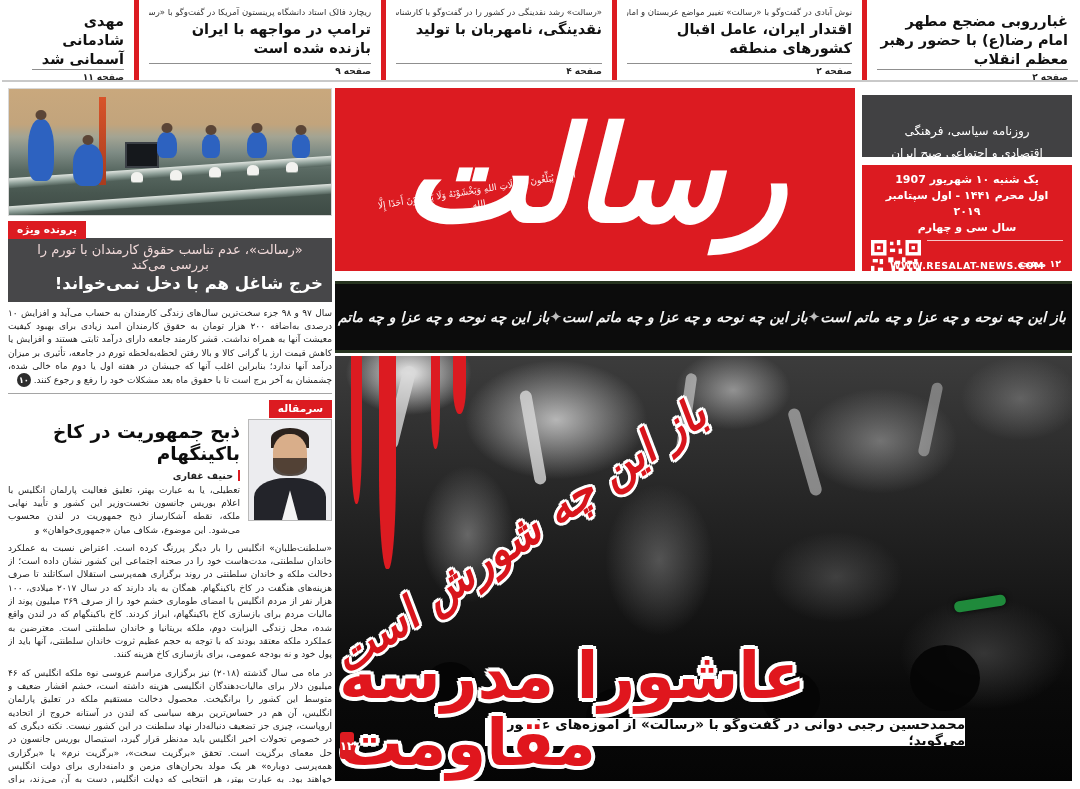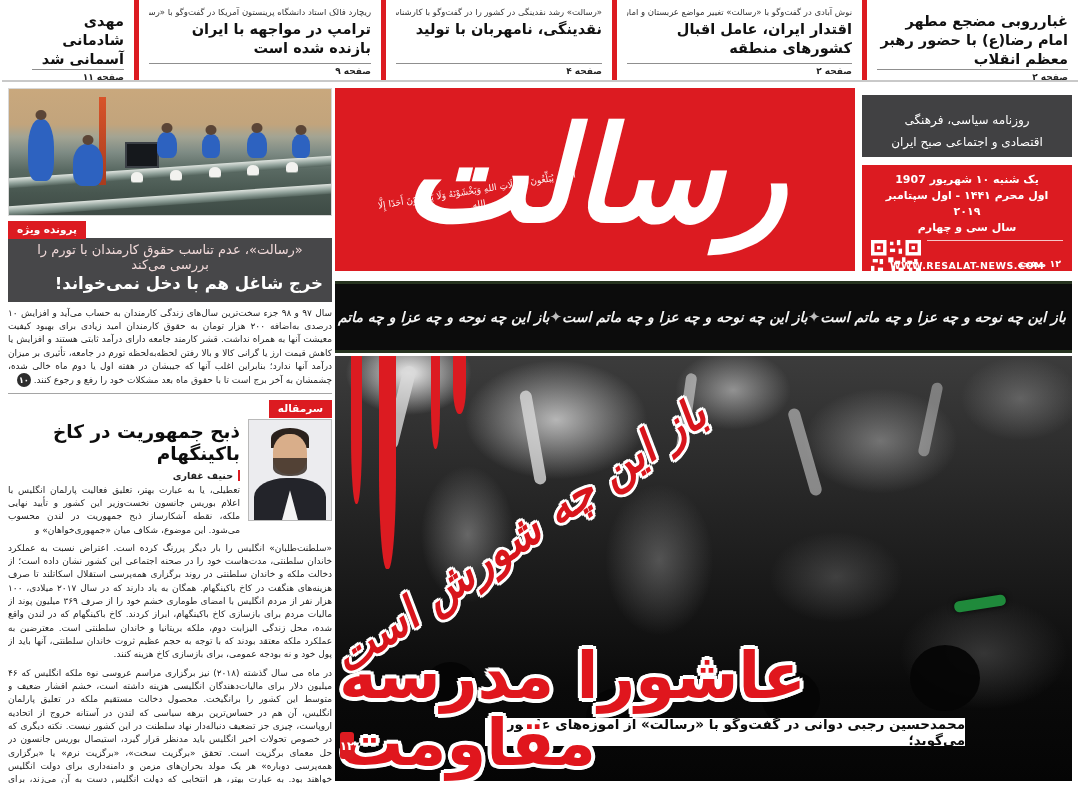--- a/index.html
+++ b/index.html
@@ -26,21 +26,21 @@
   .w3{width:231px;}
   .w4{width:247px;}
   .w5{width:112px;padding-top:12px;}
 
   
   .masthead-red{position:absolute;left:335px;top:88px;width:520px;height:183px;background:var(--red);overflow:hidden;}
   .brand{position:absolute;inset:0;display:flex;align-items:center;justify-content:center;color:#fff;font-size:132px;font-weight:bold;font-style:italic;letter-spacing:-4px;line-height:1;padding-bottom:10px;}
   .verse{position:absolute;left:38px;top:96px;color:#fff;font-size:9px;opacity:.95;transform:rotate(-9deg);max-width:210px;text-align:center;line-height:1.5;}
 
   .info-col{position:absolute;left:862px;top:95px;width:210px;}
-  .tagline{background:var(--dark);color:#fff;text-align:center;font-size:12px;line-height:1.8;padding:15px 6px;height:62px;}
+  .tagline{background:var(--dark);color:#fff;text-align:center;font-size:12px;line-height:1.8;padding:26px 6px;height:62px;}
   .datebox{background:var(--red);color:#fff;margin-top:8px;height:108px;padding:7px 9px 4px;position:relative;}
   .dateline{font-size:11px;font-weight:bold;text-align:center;line-height:1.45;}
   .db-bottom{display:flex;margin-top:4px;align-items:flex-start;}
   .db-mini{flex:1;}
   .mini-row{font-size:9.5px;font-weight:bold;border-top:1px solid rgba(255,255,255,.75);padding:17px 2px;}
   .qr{width:50px;height:50px;flex:none;margin-right:6px;}
   .site{position:absolute;bottom:2px;left:0;right:0;text-align:center;font-size:9.5px;font-weight:bold;letter-spacing:.5px;color:#fff;}
 
   
   .left-col{position:absolute;left:8px;top:88px;width:324px;height:695px;overflow:hidden;}

